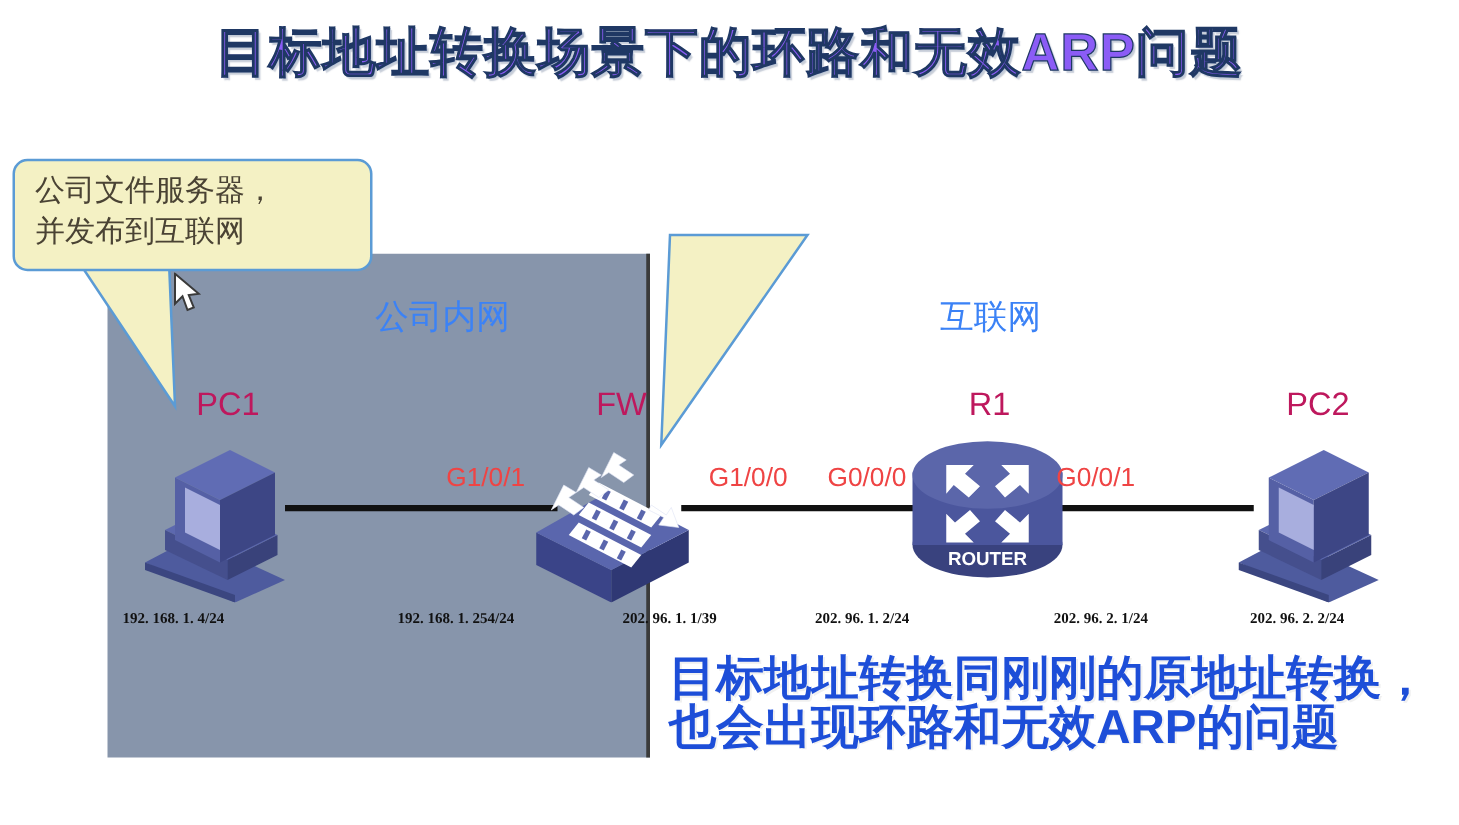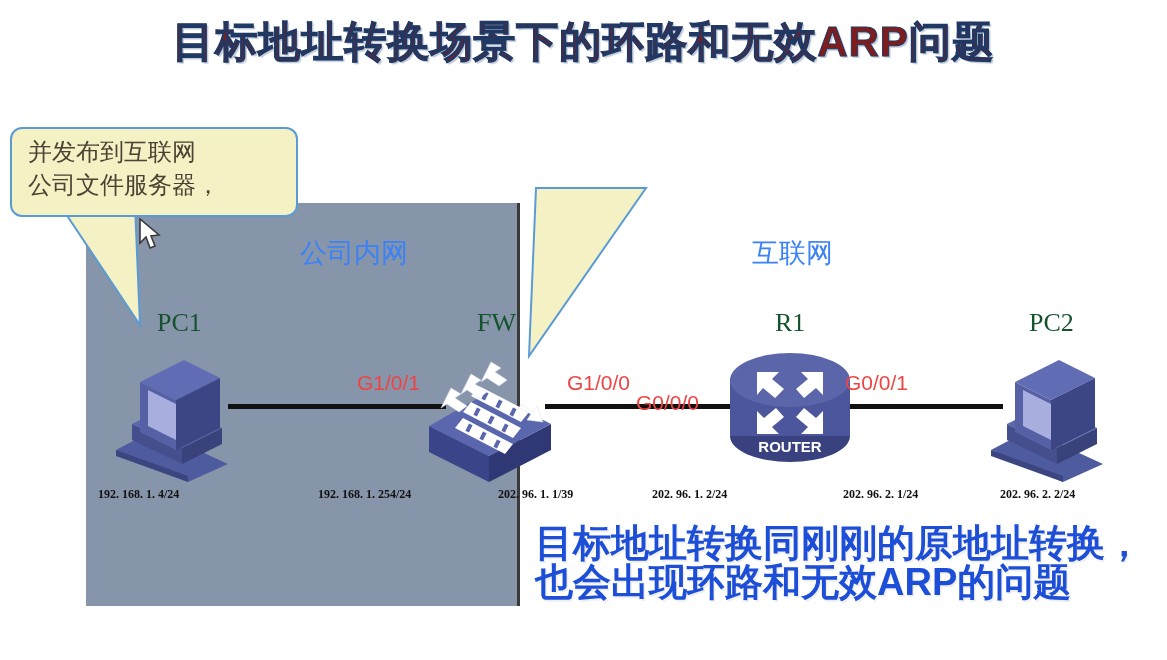--- a/index.html
+++ b/index.html
@@ -20,21 +20,21 @@
   .title {
     position: absolute;
     left: 0;
     top: 14px;
     width: 1167px;
     text-align: center;
     font-family: "Liberation Sans", sans-serif;
     font-weight: bold;
     font-size: 42px;
     letter-spacing: 1px;
-    color: #7f1d1d;
+    color: #8b5cf6;
     -webkit-text-stroke: 1px #1f3864;
     text-shadow: 1px 1px 0 #b9c6d8, 2px 2px 1px rgba(31,56,100,0.25);
     white-space: nowrap;
   }
 
   
   .zone-internal {
     position: absolute;
     left: 86px;
     top: 203px;
@@ -99,23 +99,23 @@
   .wire {
     position: absolute;
     height: 5px;
     background: #111111;
     z-index: 2;
   }
 
   
   .dev-name {
     position: absolute;
-    font-family: Liberation Serif, serif;
+    font-family: Liberation Sans, sans-serif;
     font-size: 26px;
-    color: #14532d;
+    color: #be185d;
     white-space: nowrap;
     z-index: 4;
   }
   .iface {
     position: absolute;
     font-family: Liberation Sans, sans-serif;
     font-size: 21px;
     color: #ef4444;
     white-space: nowrap;
     z-index: 4;
@@ -224,21 +224,21 @@
         <polygon points="66,28 76,34 70,38 82,46 74,52 62,44 56,48"></polygon>
         <polygon points="46,40 56,46 50,50 62,58 54,64 42,56 36,60"></polygon>
         <polygon points="26,54 36,60 30,64 42,72 34,78 22,70 16,74"></polygon>
         <polygon points="96,70 108,78 112,72 118,88 102,86 106,80 94,74"></polygon>
       </g>
     </svg>
   </div>
   <div class="ip" style="left:272px; top:487px;margin-left:46px;">192. 168. 1. 254/24</div>
   <div class="ip" style="left:498px; top:487px;">202. 96. 1. 1/39</div>
 
-  <div class="iface" style="left:636px; top:371px;margin-top:20px;">G0/0/0</div>
+  <div class="iface" style="left:662px; top:371px;">G0/0/0</div>
   <div class="iface" style="left:845px; top:371px;">G0/0/1</div>
 
   <div class="dev-name" style="left:775px; top:308px;">R1</div>
   <div class="device" style="left:727px; top:348px;">
     <svg width="126" height="120" viewBox="0 0 126 120">
       <ellipse cx="63" cy="88" rx="60" ry="26" fill="#39427e"></ellipse>
       <rect x="3" y="30" width="120" height="58" fill="#4b569d"></rect>
       <ellipse cx="63" cy="32" rx="60" ry="27" fill="#5b66aa"></ellipse>
 
       <g fill="#ffffff">
@@ -263,22 +263,22 @@
       <polygon points="72,96 112,76 112,92 72,112" fill="#39427a"></polygon>
       <polygon points="30,30 74,8 110,26 66,48" fill="#606cb4"></polygon>
       <polygon points="30,30 30,80 66,98 66,48" fill="#5560a5"></polygon>
       <polygon points="66,48 110,26 110,76 66,98" fill="#3d4685"></polygon>
       <polygon points="38,38 66,52 66,88 38,74" fill="#a8aede"></polygon>
     </svg>
   </div>
   <div class="ip" style="left:1000px; top:487px;">202. 96. 2. 2/24</div>
 
   <div class="callout callout-left">
+    <div class="line">公司文件服务器，</div>
     <div class="line">并发布到互联网</div>
-    <div class="line">公司文件服务器，</div>
   </div>
 
 
   <svg class="cursor" style="left:138px; top:218px;" width="26" height="34" viewBox="0 0 26 34">
     <polygon points="2,1 2,25 8,19 12,30 17,28 13,18 21,17" fill="#ffffff" stroke="#3a3a3a" stroke-width="1.6"></polygon>
   </svg>
 
   <div class="red-note">
     <div>目标地址转换同刚刚的原地址转换，</div>
     <div>也会出现环路和无效ARP的问题</div>

